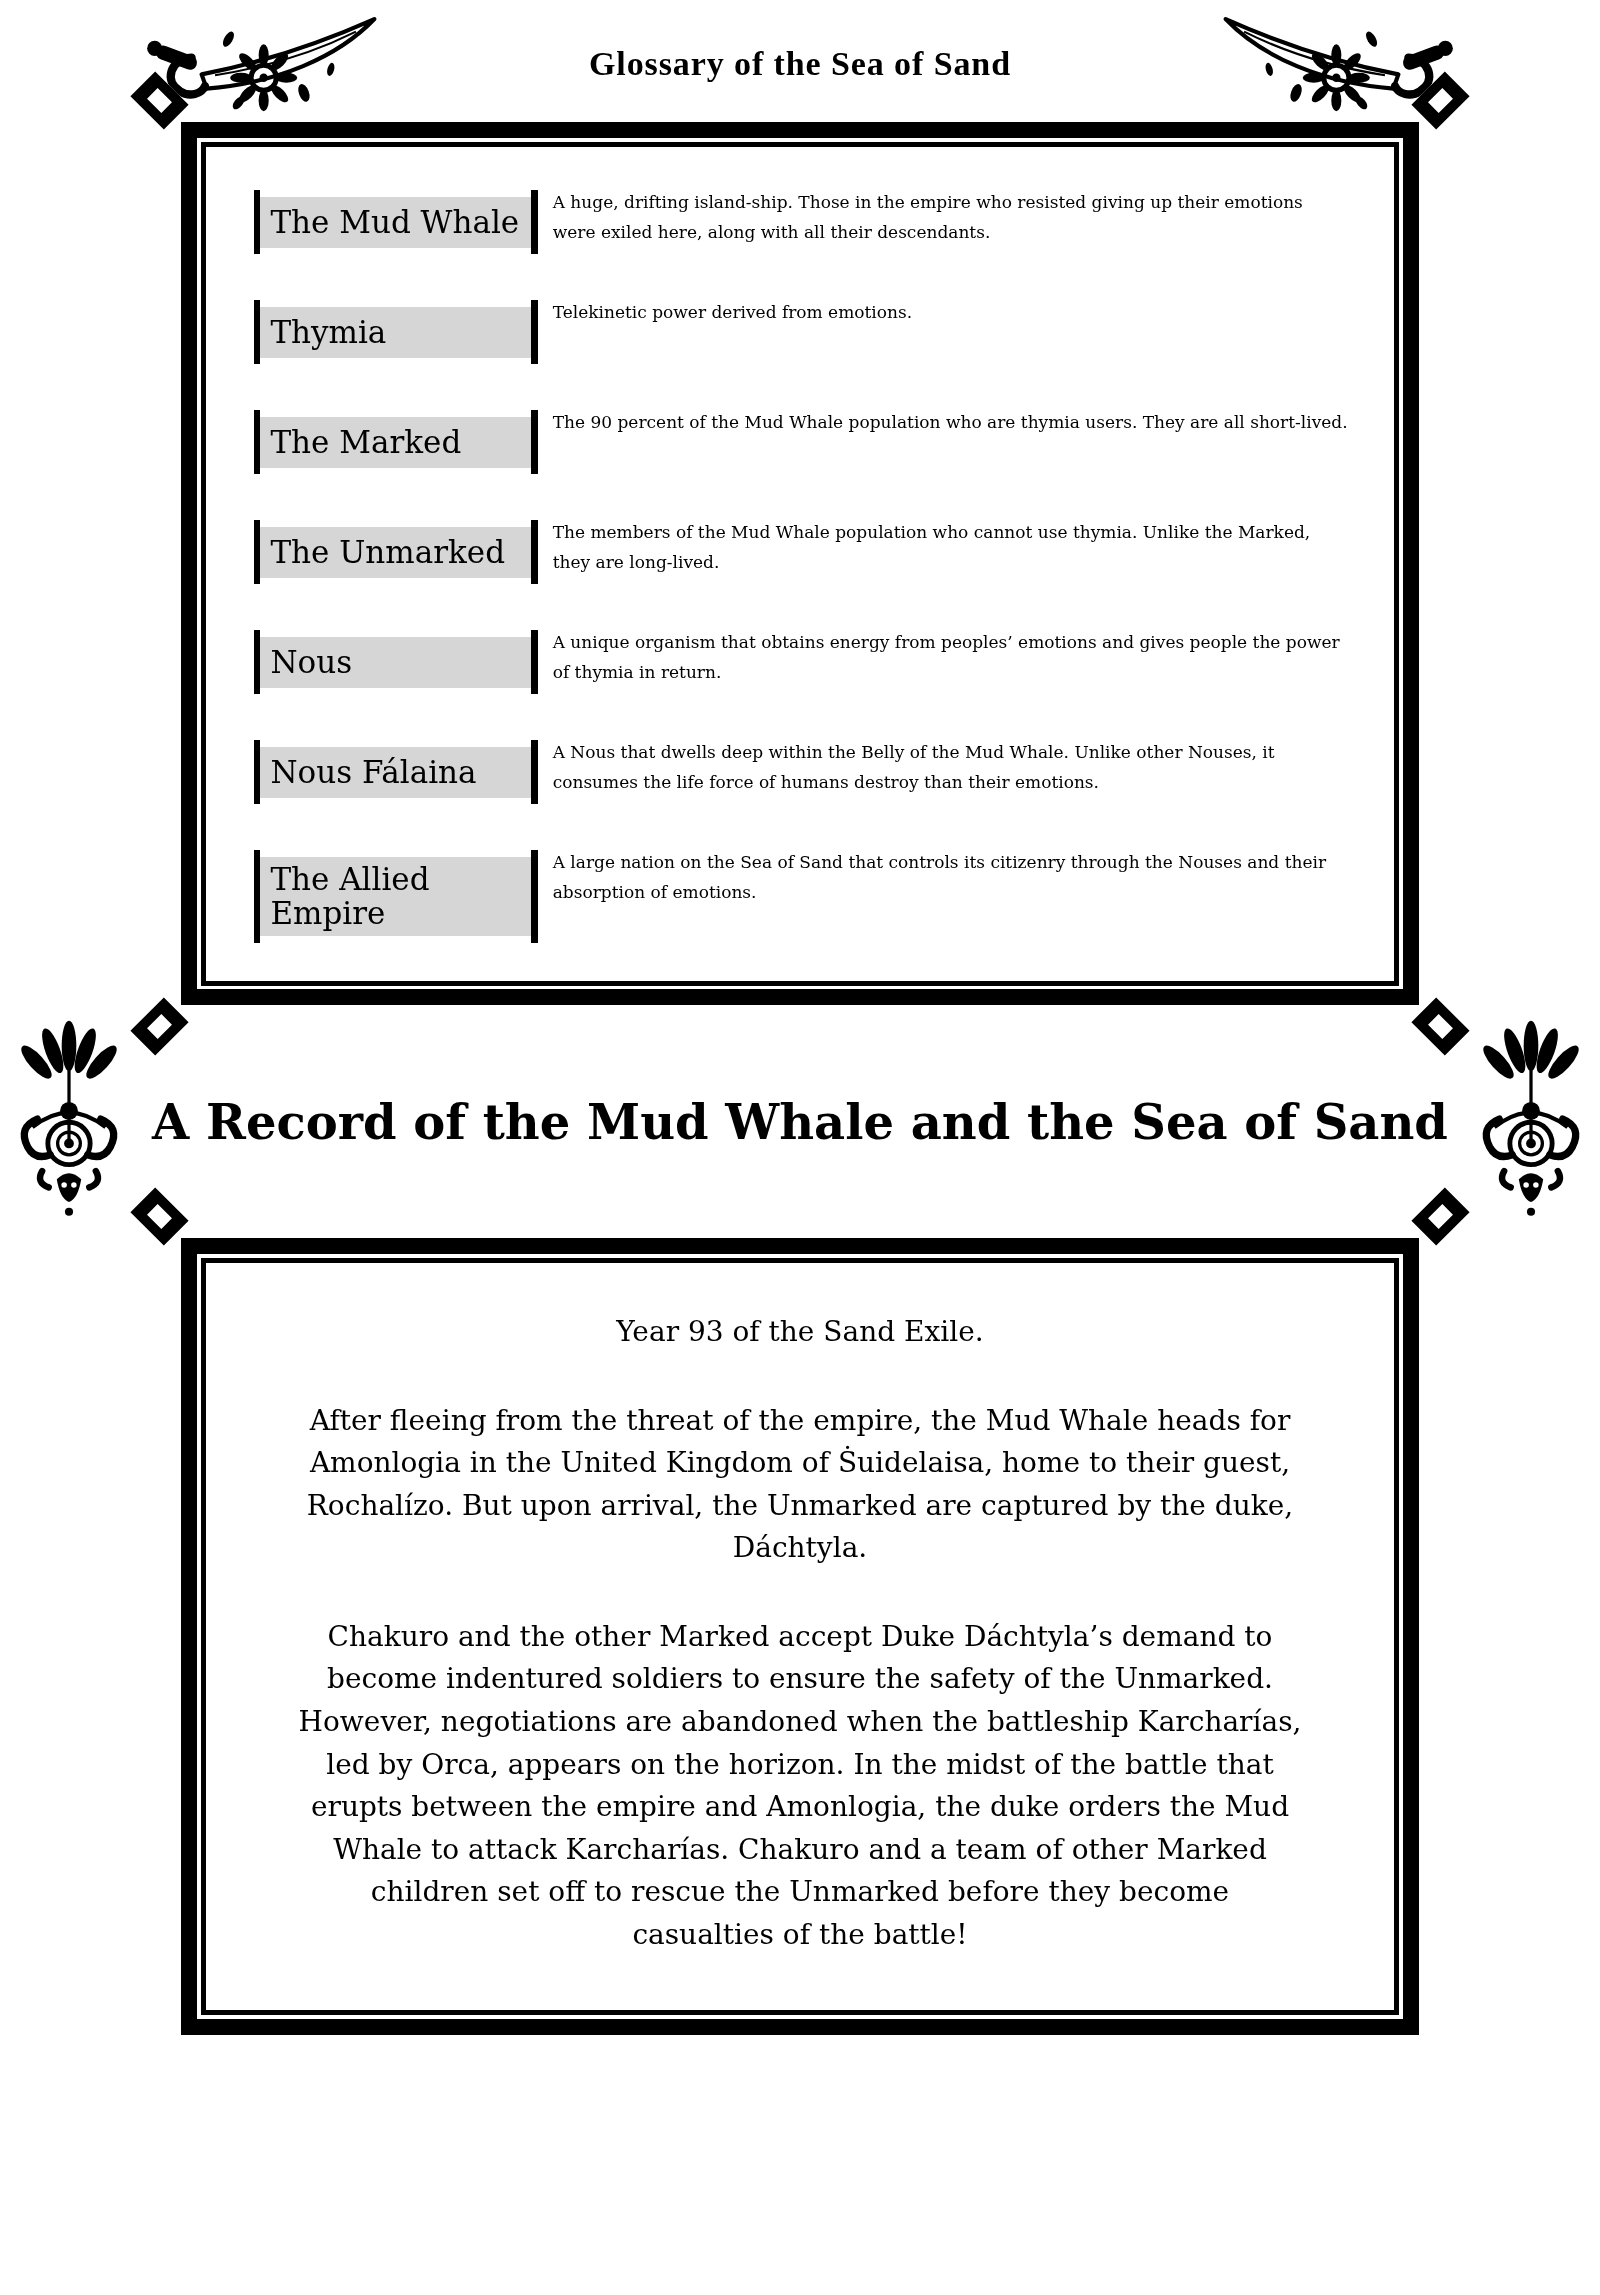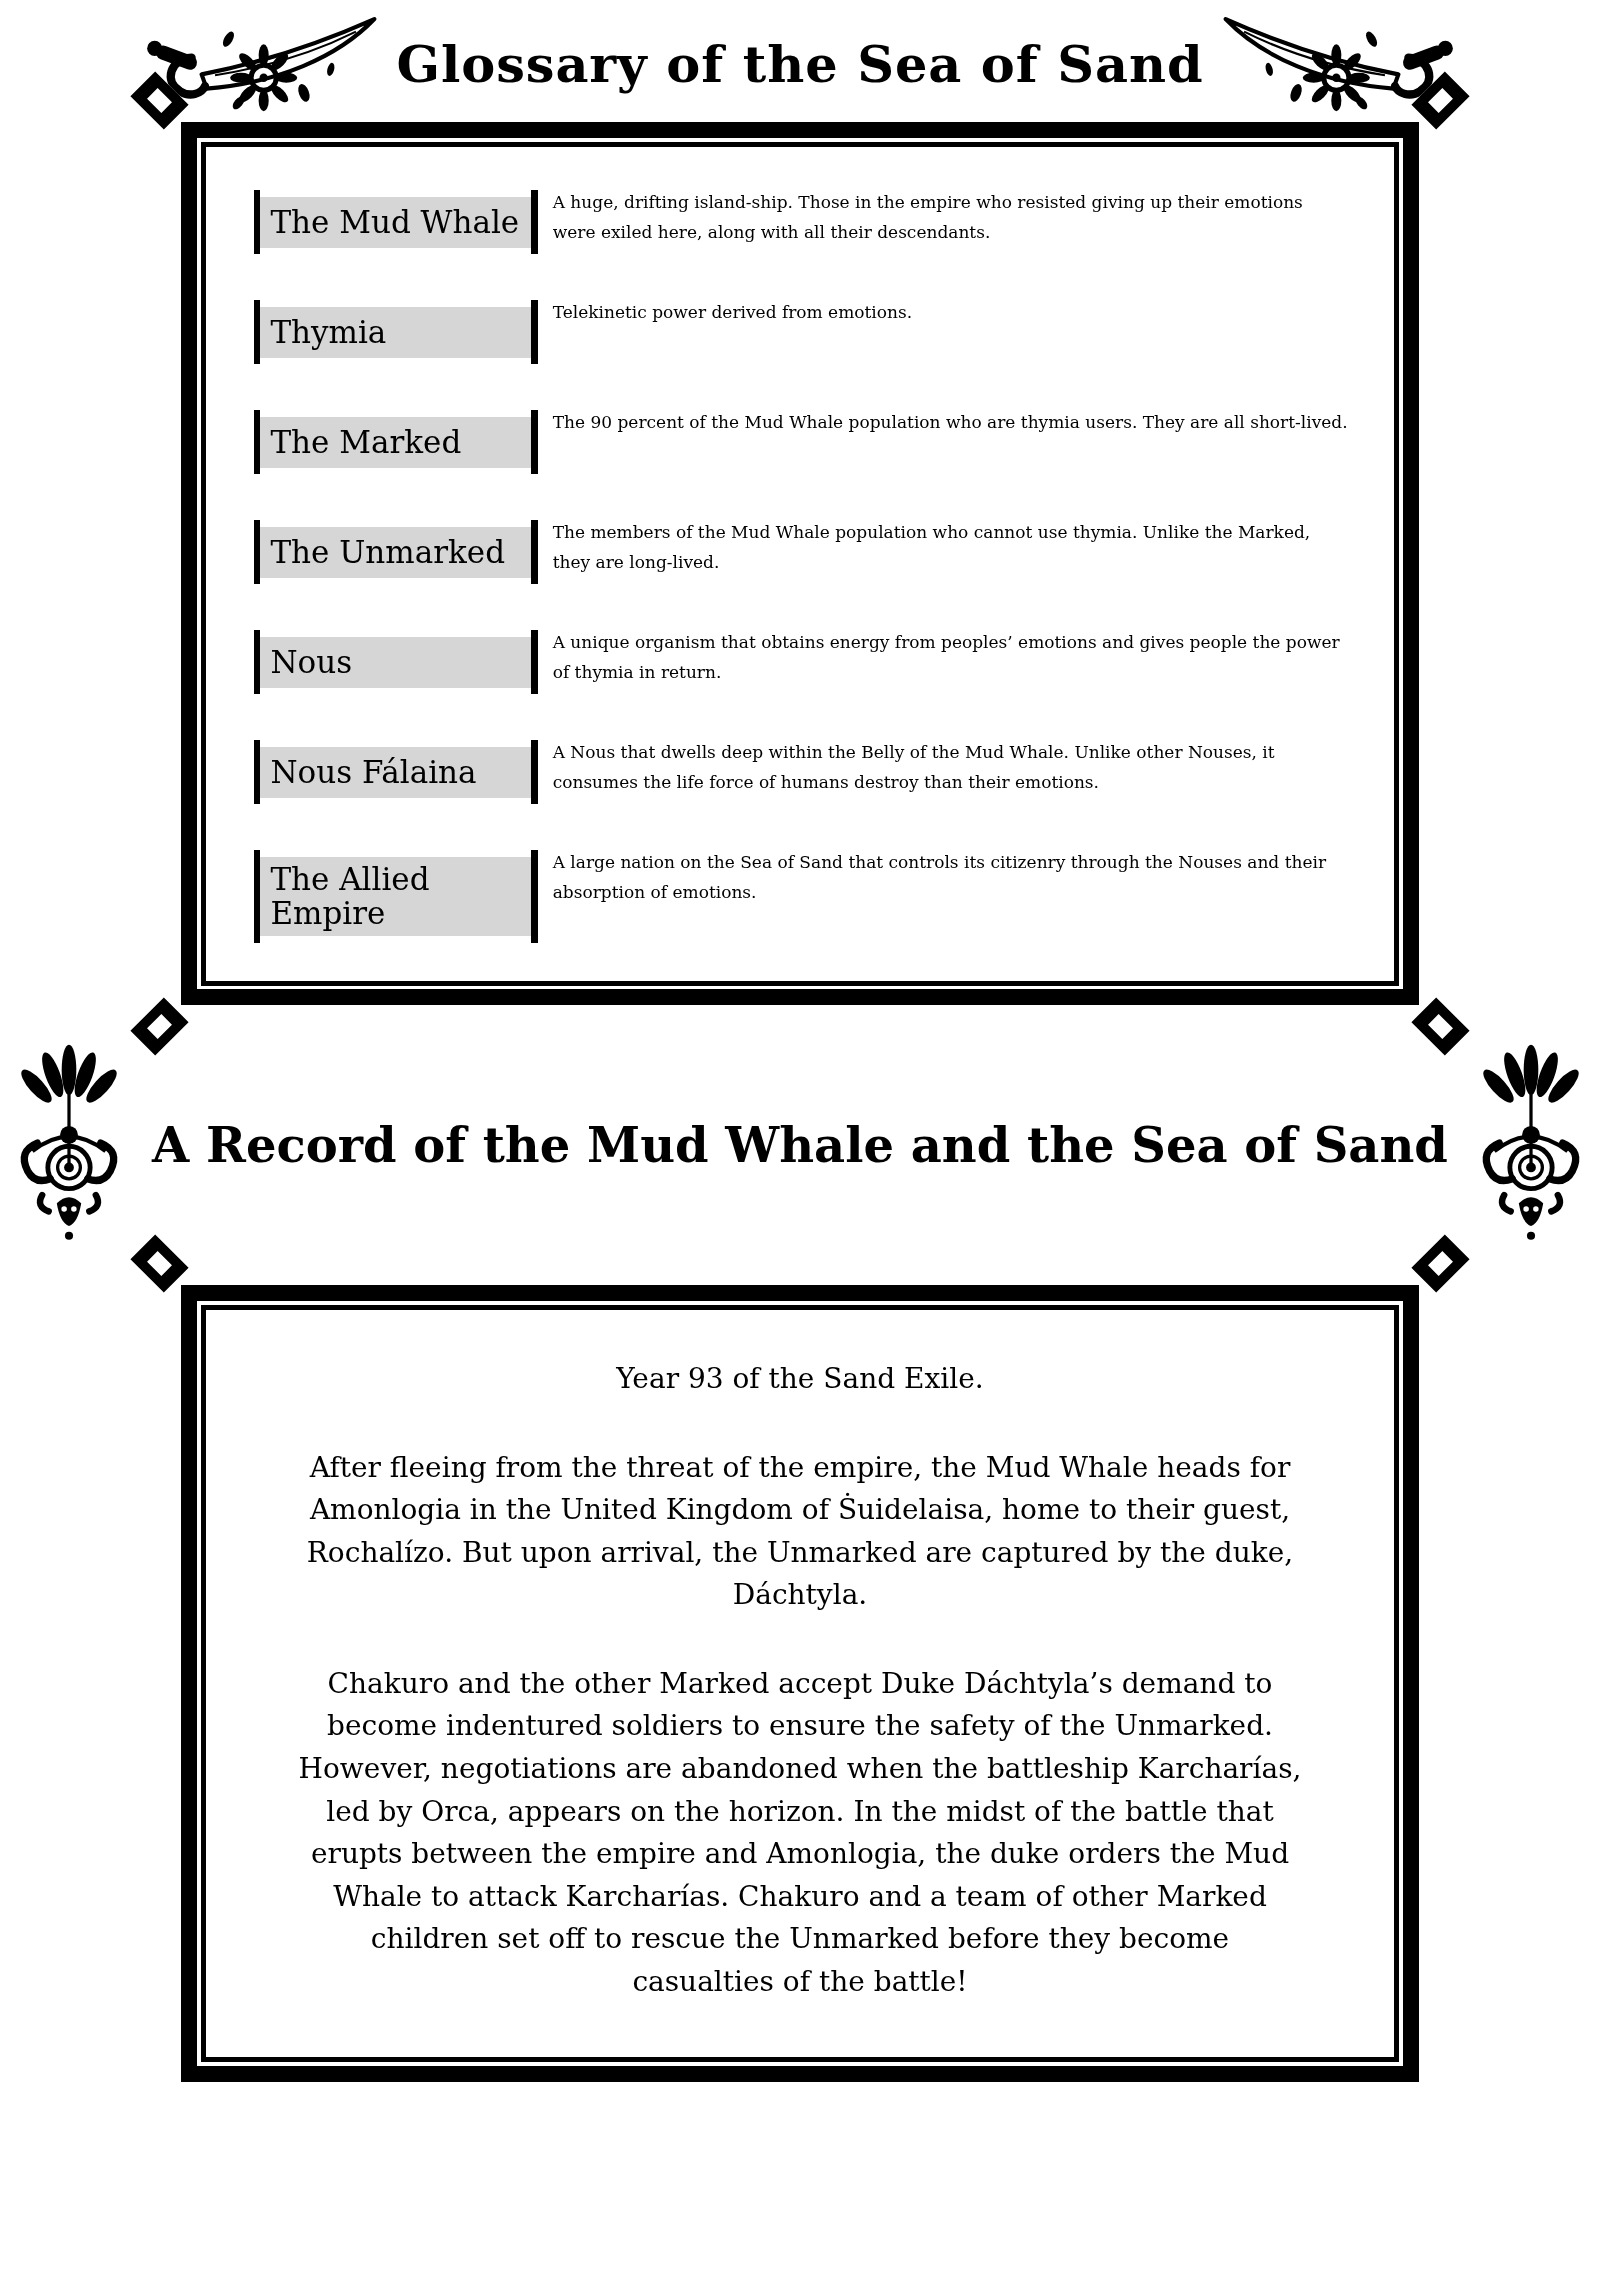--- a/index.html
+++ b/index.html
@@ -16,24 +16,25 @@
   
   .page-header {
     height: 122px;
     display: flex;
     align-items: center;
     justify-content: space-between;
     padding: 5.6px 130px 0 130px;
   }
   .page-header h1 {
     margin: 0;
-    font-size: 51px;
+    font-size: 34px;
     font-weight: bold;
     letter-spacing: 0.9px;
     white-space: nowrap;
+    font-family: Liberation Serif, serif;
   }
   .sword { width: 264px; height: 109px; flex: 0 0 auto; }
   .sword.flip { transform: scaleX(-1); }
 
   
   .frame {
     position: relative;
     margin: 0 181px;
   }
   .frame-outer {
@@ -88,21 +89,21 @@
   .term-box::after  { right: 0; }
   .definition {
     font-size: 17px;
     line-height: 1.72;
     max-width: 839px;
     margin-top: -8.3px;
   }
 
   
   .section-header {
-    height: 280px;
+    height: 233px;
     display: flex;
     align-items: center;
     justify-content: center;
     gap: 13px;
     padding: 0 80px;
   }
   .section-header h2 {
     margin: 0 9.3px;
     font-size: 48px;
     font-weight: bold;

